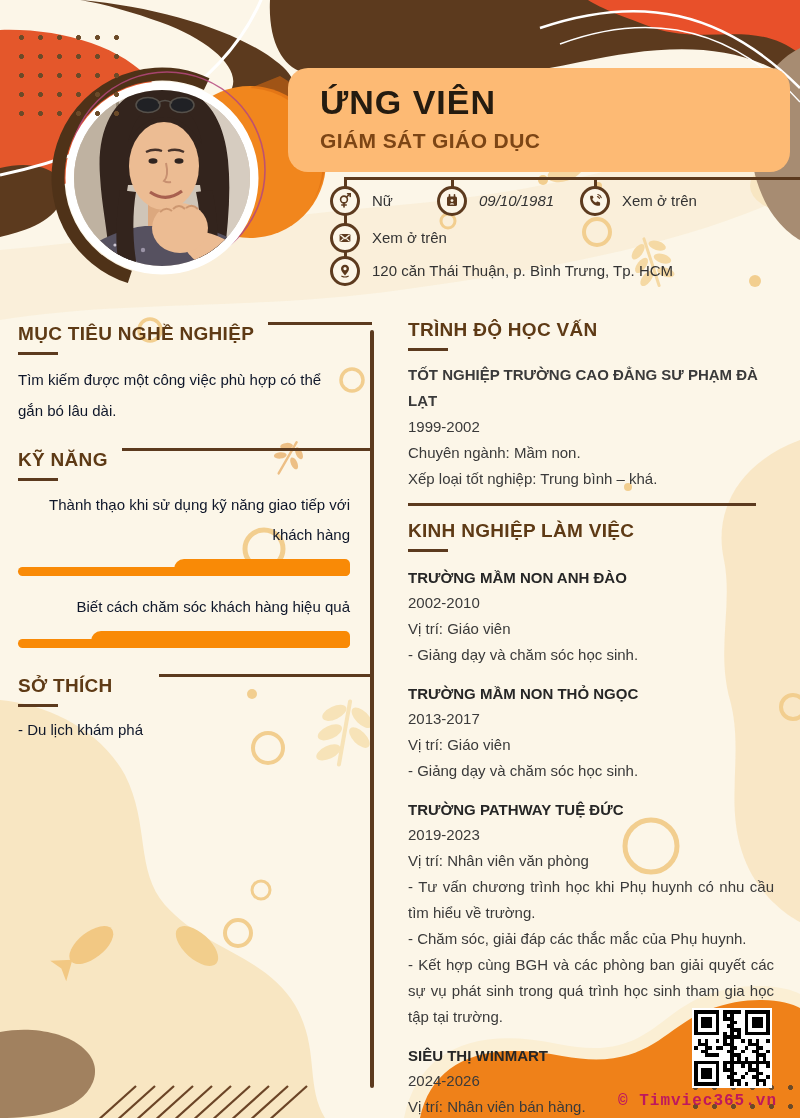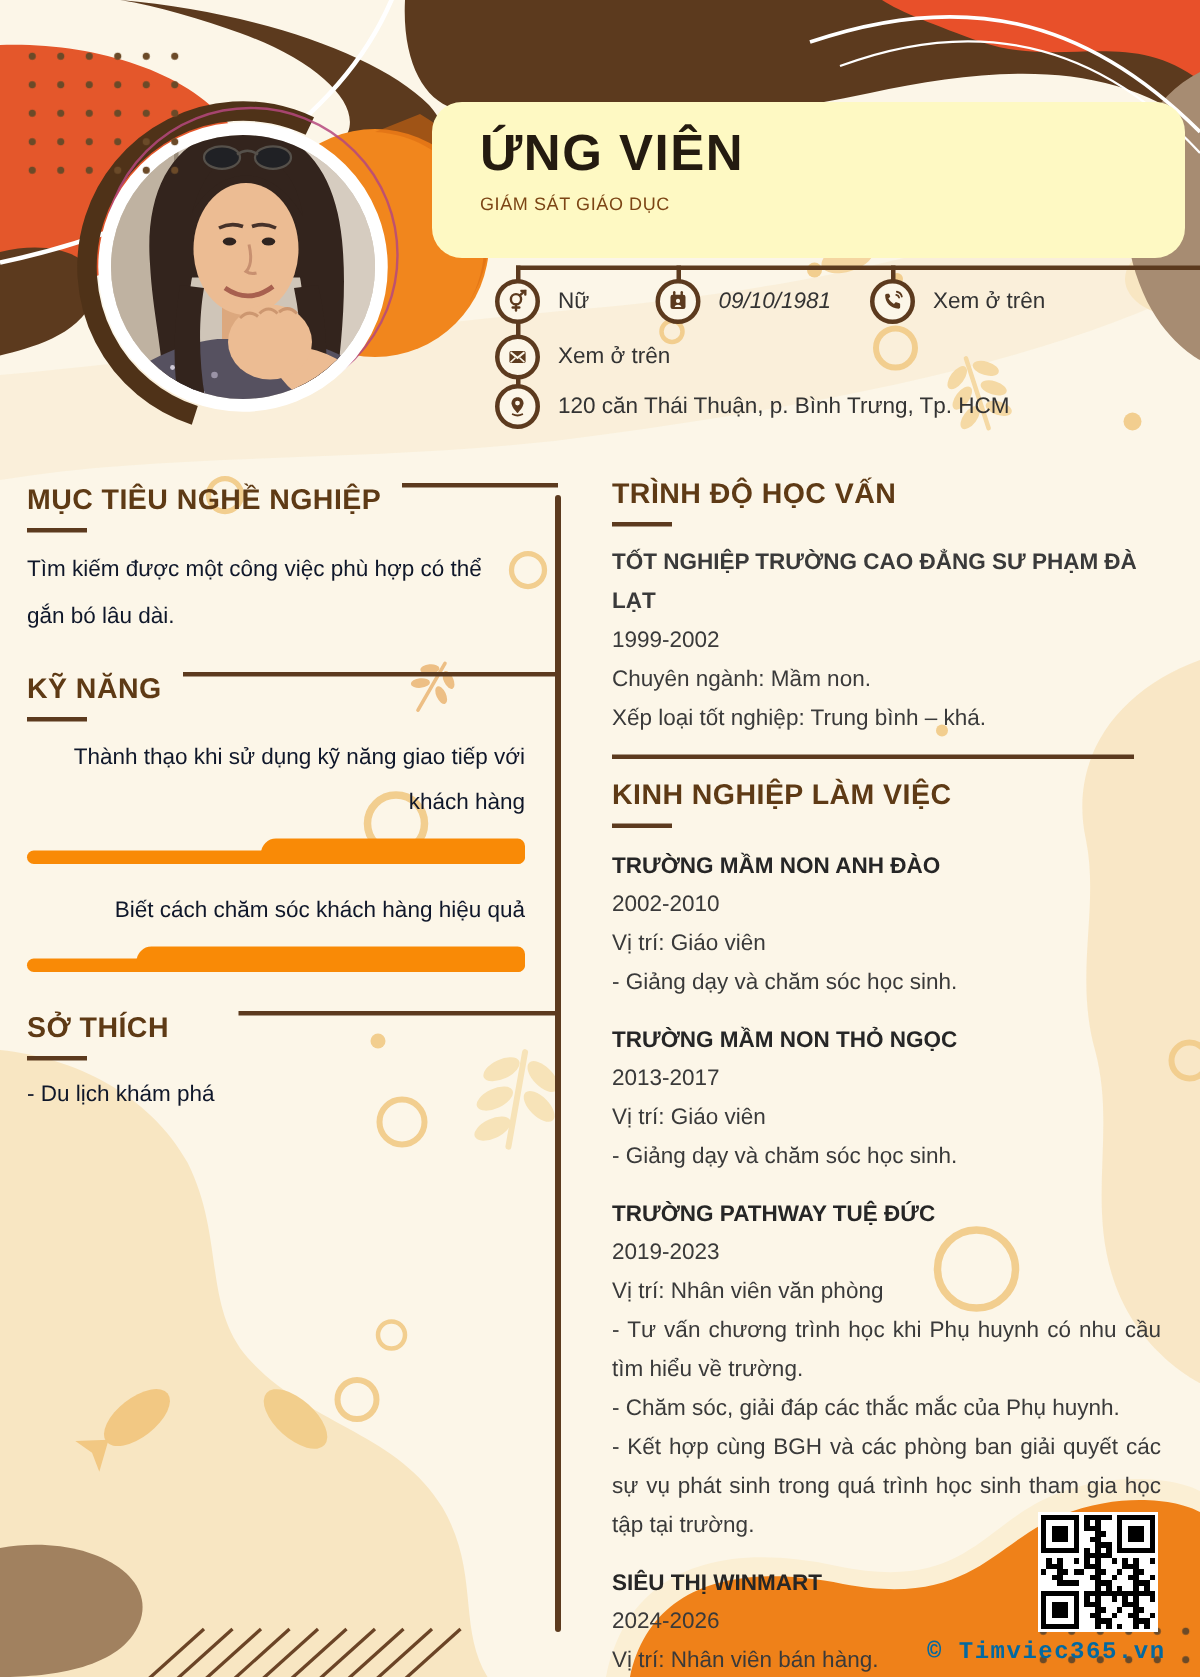--- a/index.html
+++ b/index.html
@@ -6,24 +6,24 @@
   .page{position:relative;width:800px;height:1118px;margin:0 auto;overflow:hidden;
         background:#FCF6E8;font-family:"Liberation Sans",sans-serif;}
   .abs{position:absolute;}
   svg{display:block;}
   
   #decor{position:absolute;left:0;top:0;z-index:0;}
   .dots{position:absolute;z-index:2;pointer-events:none;
         background-image:radial-gradient(circle,#6B4A28 2.2px,transparent 2.7px);
         background-size:19px 19px;}
   
-  .header-card{left:288px;top:68px;width:502px;height:104px;background:#fef9c3;
+  .header-card{left:288px;top:68px;width:502px;height:104px;background:#fdba74;
                border-radius:20px;z-index:1;}
   .name{margin:15px 0 0 32px;font-size:34px;font-weight:700;color:#241B10;letter-spacing:1px;}
-  .cv-title{margin:7px 0 0 32px;font-size:12px;font-weight:400;color:#7C4515;letter-spacing:.4px;}
+  .cv-title{margin:7px 0 0 32px;font-size:21px;font-weight:700;color:#7C4515;letter-spacing:.4px;}
   
   .cline{left:344px;top:177px;width:456px;height:3px;background:#5C3A1E;z-index:2;}
   .ctick{width:3px;height:13px;background:#5C3A1E;top:177px;z-index:2;}
   .cvline{left:344px;top:188px;width:3px;height:96px;background:#5C3A1E;z-index:2;}
   .cicon{width:30px;height:30px;border:3px solid #5C3A1E;border-radius:50%;
          background:#FCF6E8;z-index:3;display:flex;align-items:center;justify-content:center;box-sizing:border-box;}
   .clabel{z-index:3;font-size:15px;color:#333;line-height:30px;white-space:nowrap;}
   
   .lcol{left:18px;top:322px;width:354px;z-index:2;}
   .rcol{left:408px;top:318px;width:366px;z-index:2;}
@@ -45,21 +45,21 @@
   
   .rcol p{margin:0;font-size:15px;color:#3A3A3A;line-height:26px;}
   .edu-degree{margin-top:11px !important;font-weight:700;color:#262626;line-height:25px;}
   .sec-divider{width:348px;height:3px;background:#5C3A1E;margin:11px 0 13px 0;}
   .job{margin-top:13px;}
   .company{font-weight:700 !important;color:#262626 !important;line-height:25px !important;}
   .jbullet{text-align:justify;}
   
   .qr{left:692px;top:1008px;width:80px;height:80px;background:#fff;z-index:5;padding:2px;box-sizing:border-box;}
   .copyright{left:618px;top:1092px;z-index:4;font-family:"Liberation Mono","DejaVu Sans Mono",monospace;
-             font-size:16px;font-weight:700;color:#0369a1;letter-spacing:1px;}
+             font-size:16px;font-weight:700;color:#be185d;letter-spacing:1px;}
   .dots-tl{left:12px;top:28px;width:114px;height:90px;}
   .dots-br{left:686px;top:1078px;width:112px;height:40px;z-index:3;}
 </style>
 </head>
 <body>
 
 <div class="page">
 
   <svg id="decor" width="800" height="1118" viewBox="0 0 800 1118">
 

